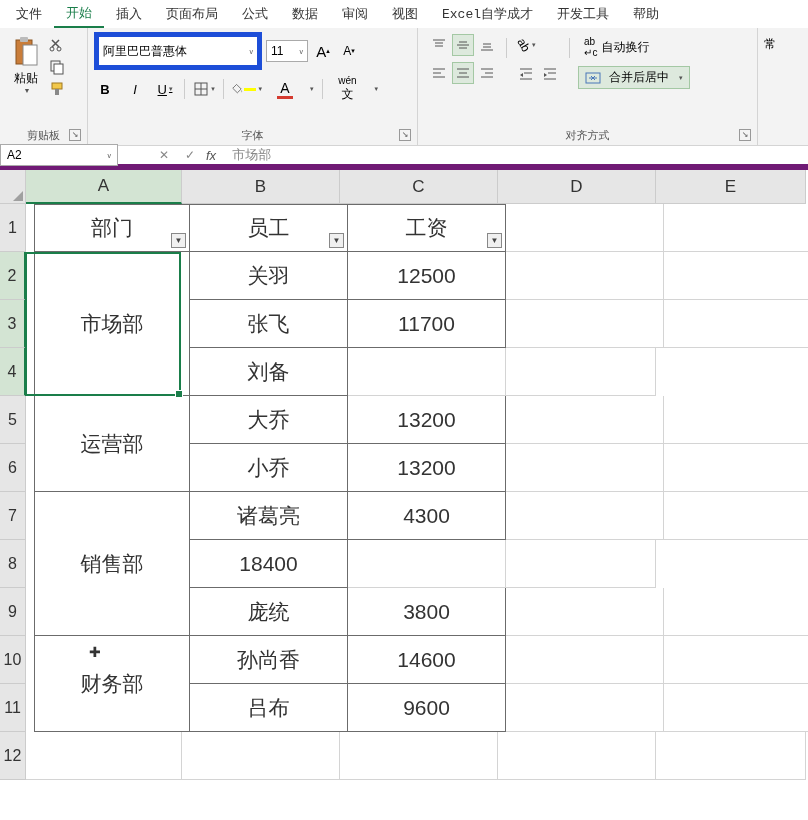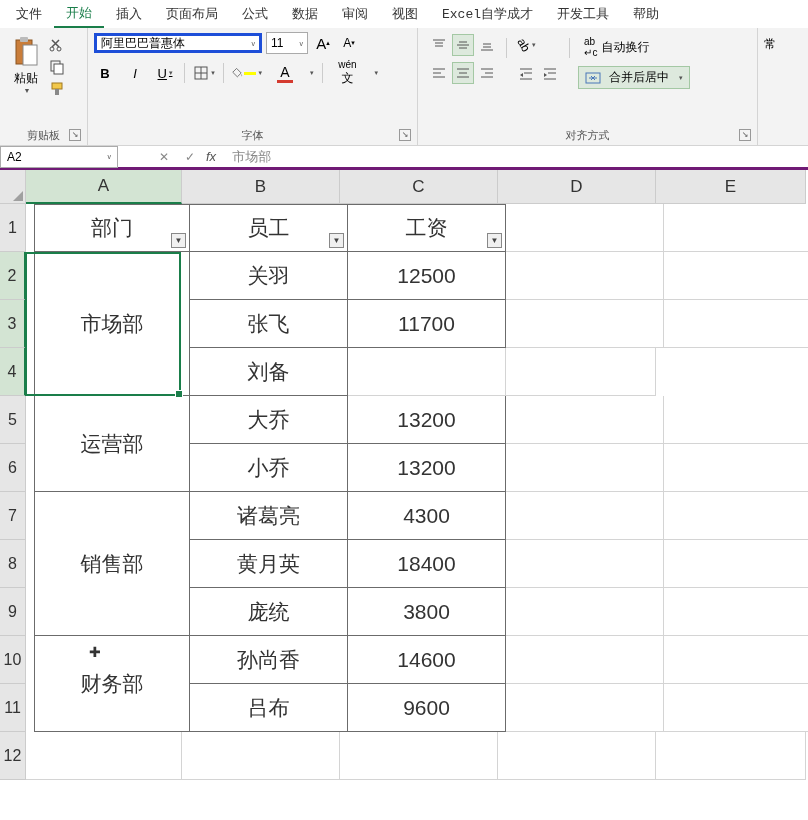--- a/index.html
+++ b/index.html
@@ -102,22 +102,22 @@
 
 
 .font-row1 {
   display: flex;
   gap: 4px;
   align-items: center;
   margin-bottom: 8px;
 }
 .font-select {
   width: 168px;
-  height: 20px;
-  border: 3px solid #1d4ed8;
+  height: 38px;
+  border: 5px solid #1d4ed8;
   background: #fff;
   font-size: 12px;
   padding: 2px 4px;
   display: flex;
   align-items: center;
   justify-content: space-between;
 }
 .size-select {
   width: 42px;
   height: 22px;
@@ -193,21 +193,21 @@
   border: 1px solid #a4c8a4;
   background: #dde9dd;
   cursor: pointer;
   font-size: 12px;
 }
 
 
 .formula-bar {
   display: flex;
   height: 24px;
-  border-bottom: 3px solid #701a75;
+  border-bottom: 6px solid #701a75;
   align-items: center;
   background: #fff;
 }
 .name-box {
   width: 118px;
   height: 22px;
   border: 1px solid #aaa;
   padding: 2px 6px;
   background: #fff;
   font-size: 12px;
@@ -704,23 +704,20 @@
             <span>4300</span>
           </div>
         <div class="cell colD"></div>
         <div class="cell colE"></div>
       </div>
 
       <div class="grid-row">
         <div class="cell colA data-cell data-left-edge" style="border-bottom:none">
             <span>销售部</span>
           </div>
-        <div class="cell colB data-cell">
-            <span>黄月英</span>
-          </div>
         <div class="cell colC data-cell">
             <span>18400</span>
           </div>
         <div class="cell colD"></div>
         <div class="cell colE"></div>
       </div>
 
       <div class="grid-row">
         <div class="cell colA data-cell data-left-edge"></div>
         <div class="cell colB data-cell">

